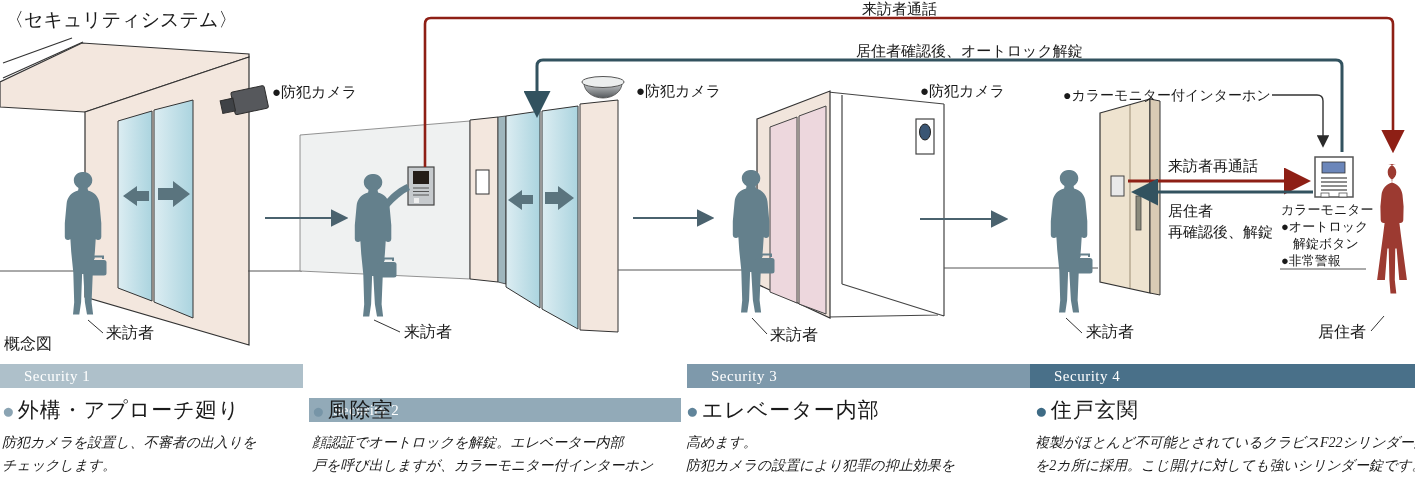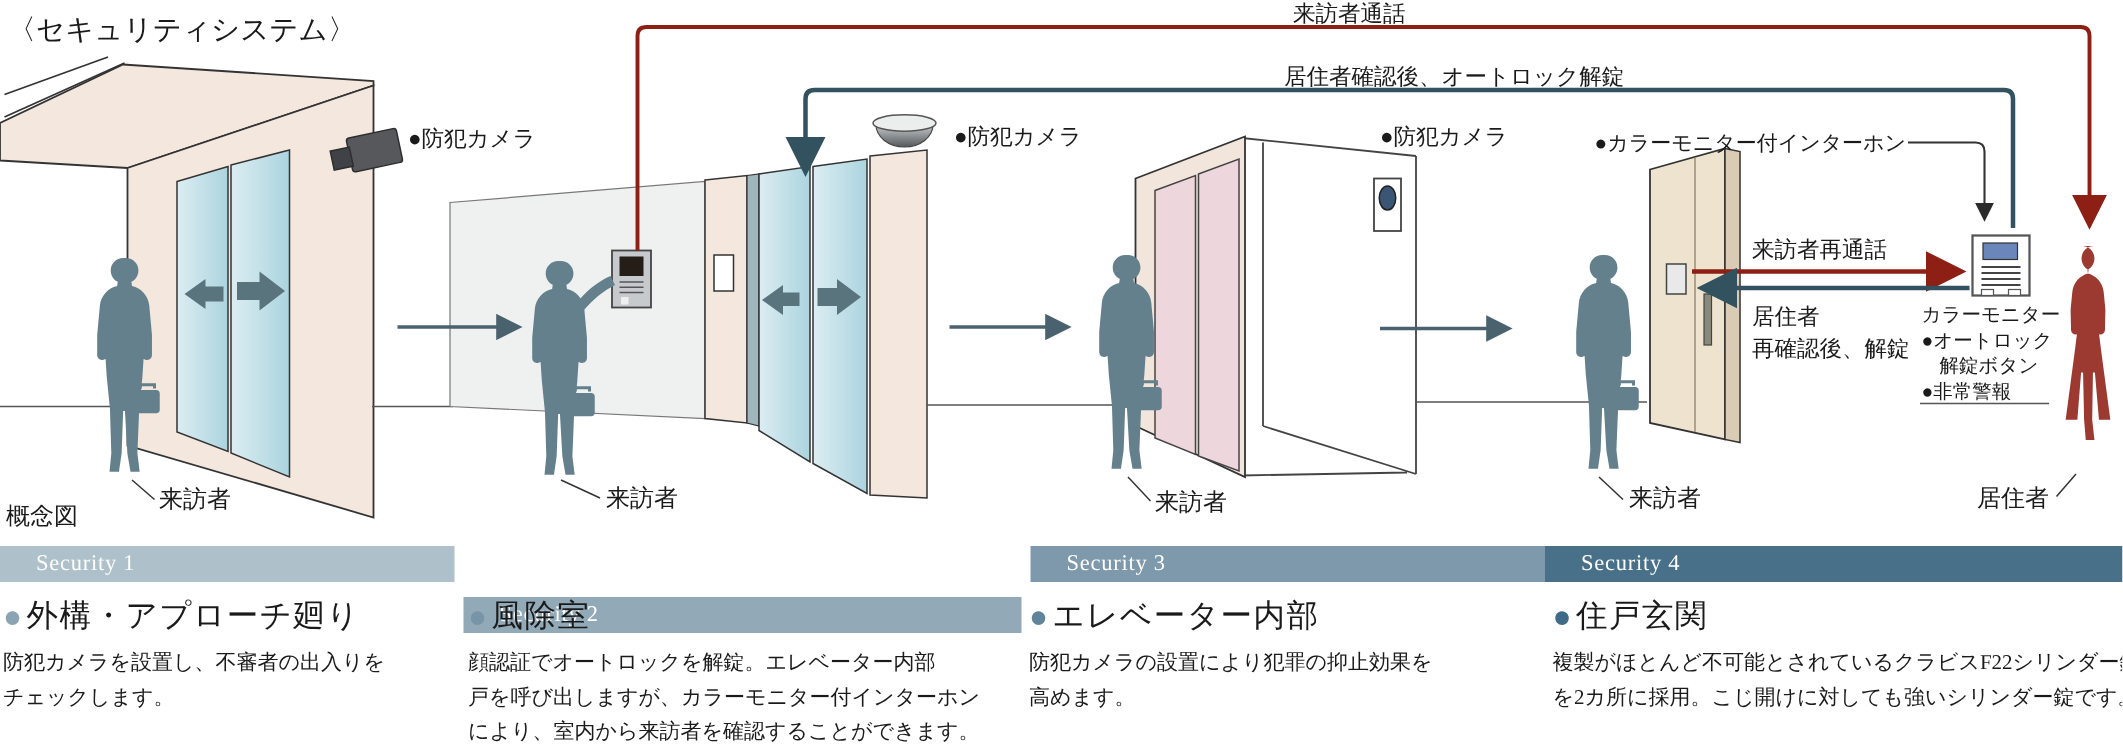--- a/index.html
+++ b/index.html
@@ -4,21 +4,21 @@
 <style>
   html,body{margin:0;padding:0;background:#fff;}
   #stage{position:relative;width:1415px;height:504px;background:#fff;overflow:hidden;
          font-family:"Liberation Serif","DejaVu Serif",serif;color:#1a1a1a;}
   svg text{font-family:"Liberation Serif","DejaVu Serif",serif;fill:#1a1a1a;}
   .bar{position:absolute;top:364px;height:24px;}
   .bar span{display:block;color:#fff;font-size:15px;line-height:24px;padding-left:24px;letter-spacing:.5px;}
   .sec-title{position:absolute;top:396px;font-size:21px;letter-spacing:1px;white-space:nowrap;}
   .sec-title .bullet{font-size:21px;vertical-align:-1px;margin-right:2px;}
   .sec-body{position:absolute;top:431px;font-size:14px;line-height:23px;}
-  .sec-body div{white-space:nowrap;}
+  .sec-body div{white-space:nowrap;font-style:italic;}
 </style>
 </head>
 <body>
 
 <div id="stage">
 
 <svg width="1415" height="360" viewBox="0 0 1415 360">
   <defs>
     <linearGradient id="gradGlass" x1="0" y1="0" x2="1" y2="0">
       <stop offset="0" stop-color="#dcedf2"></stop>
@@ -192,24 +192,23 @@
   <span class="bullet" style="color: rgb(62, 107, 133);">●</span><span>住戸玄関</span></div>
 
 
 <div class="sec-body" style="left:2px">
   <div>防犯カメラを設置し、不審者の出入りを</div>
   <div>チェックします。</div>
 </div>
 <div class="sec-body" style="left:312px">
   <div>顔認証でオートロックを解錠。エレベーター内部</div>
   <div>戸を呼び出しますが、カラーモニター付インターホン</div>
-  <div>により、室内から来訪者を確認することができます。</div>
 </div>
 <div class="sec-body" style="left:686px">
+  <div>高めます。</div>
   <div>防犯カメラの設置により犯罪の抑止効果を</div>
-  <div>高めます。</div>
 </div>
 <div class="sec-body" style="left:1035px">
   <div>複製がほとんど不可能とされているクラビスF22シリンダー錠</div>
   <div>を2カ所に採用。こじ開けに対しても強いシリンダー錠です。</div>
 </div>
 
 </div>
 
 </body></html>

